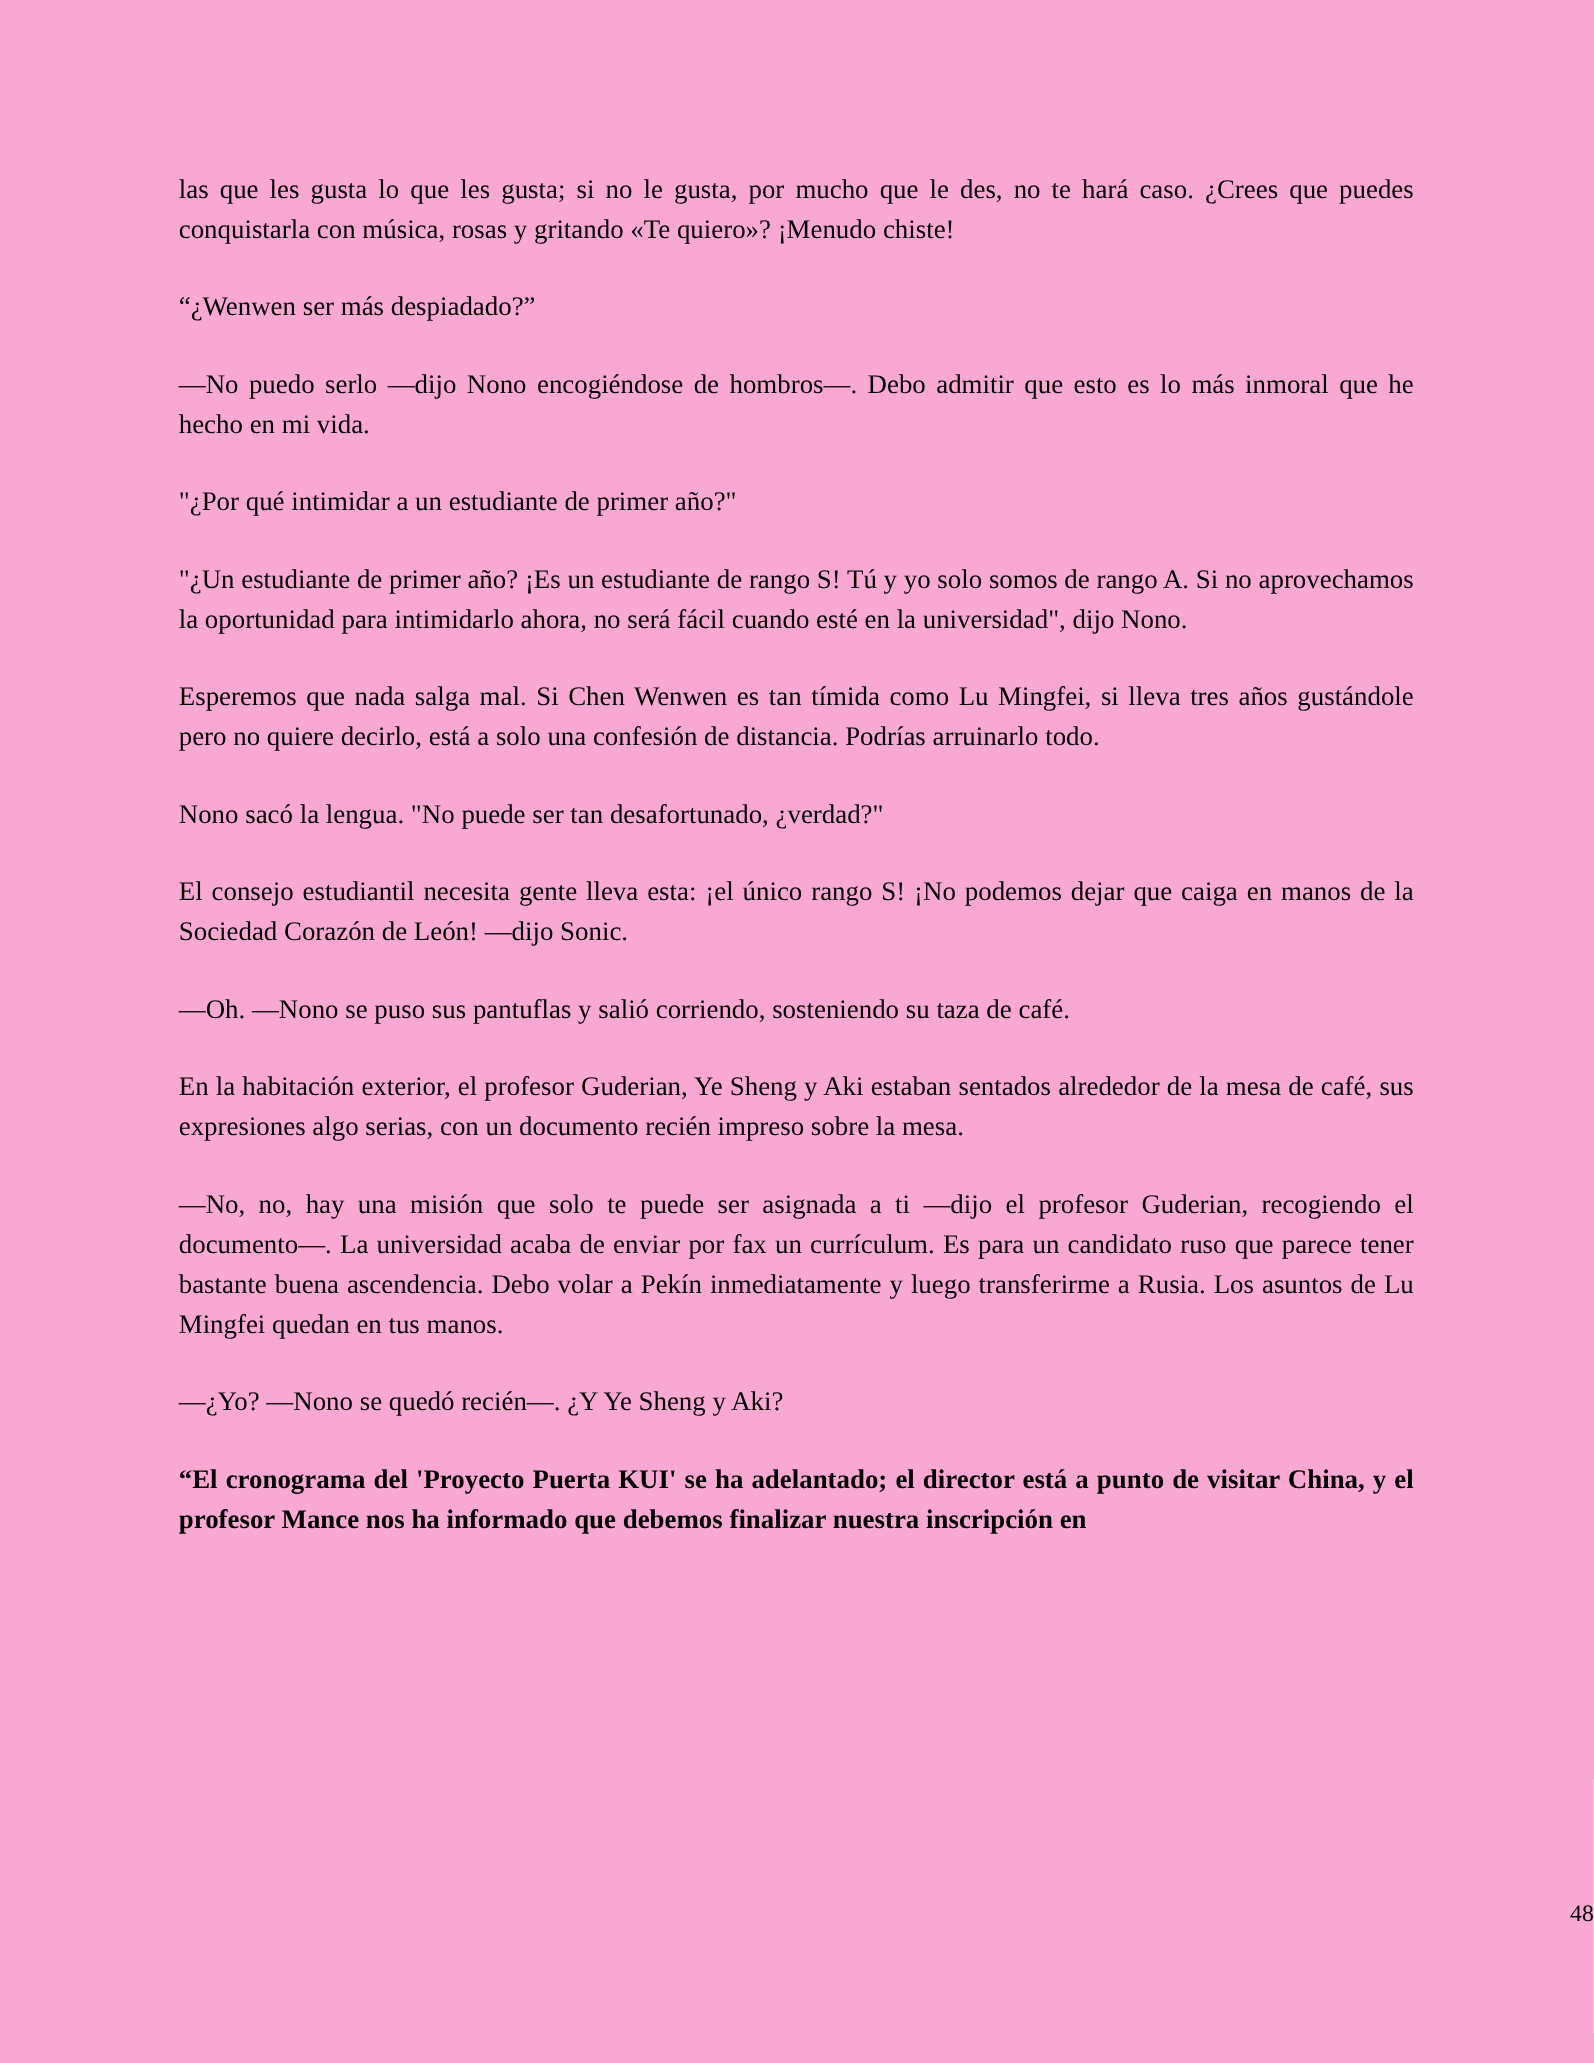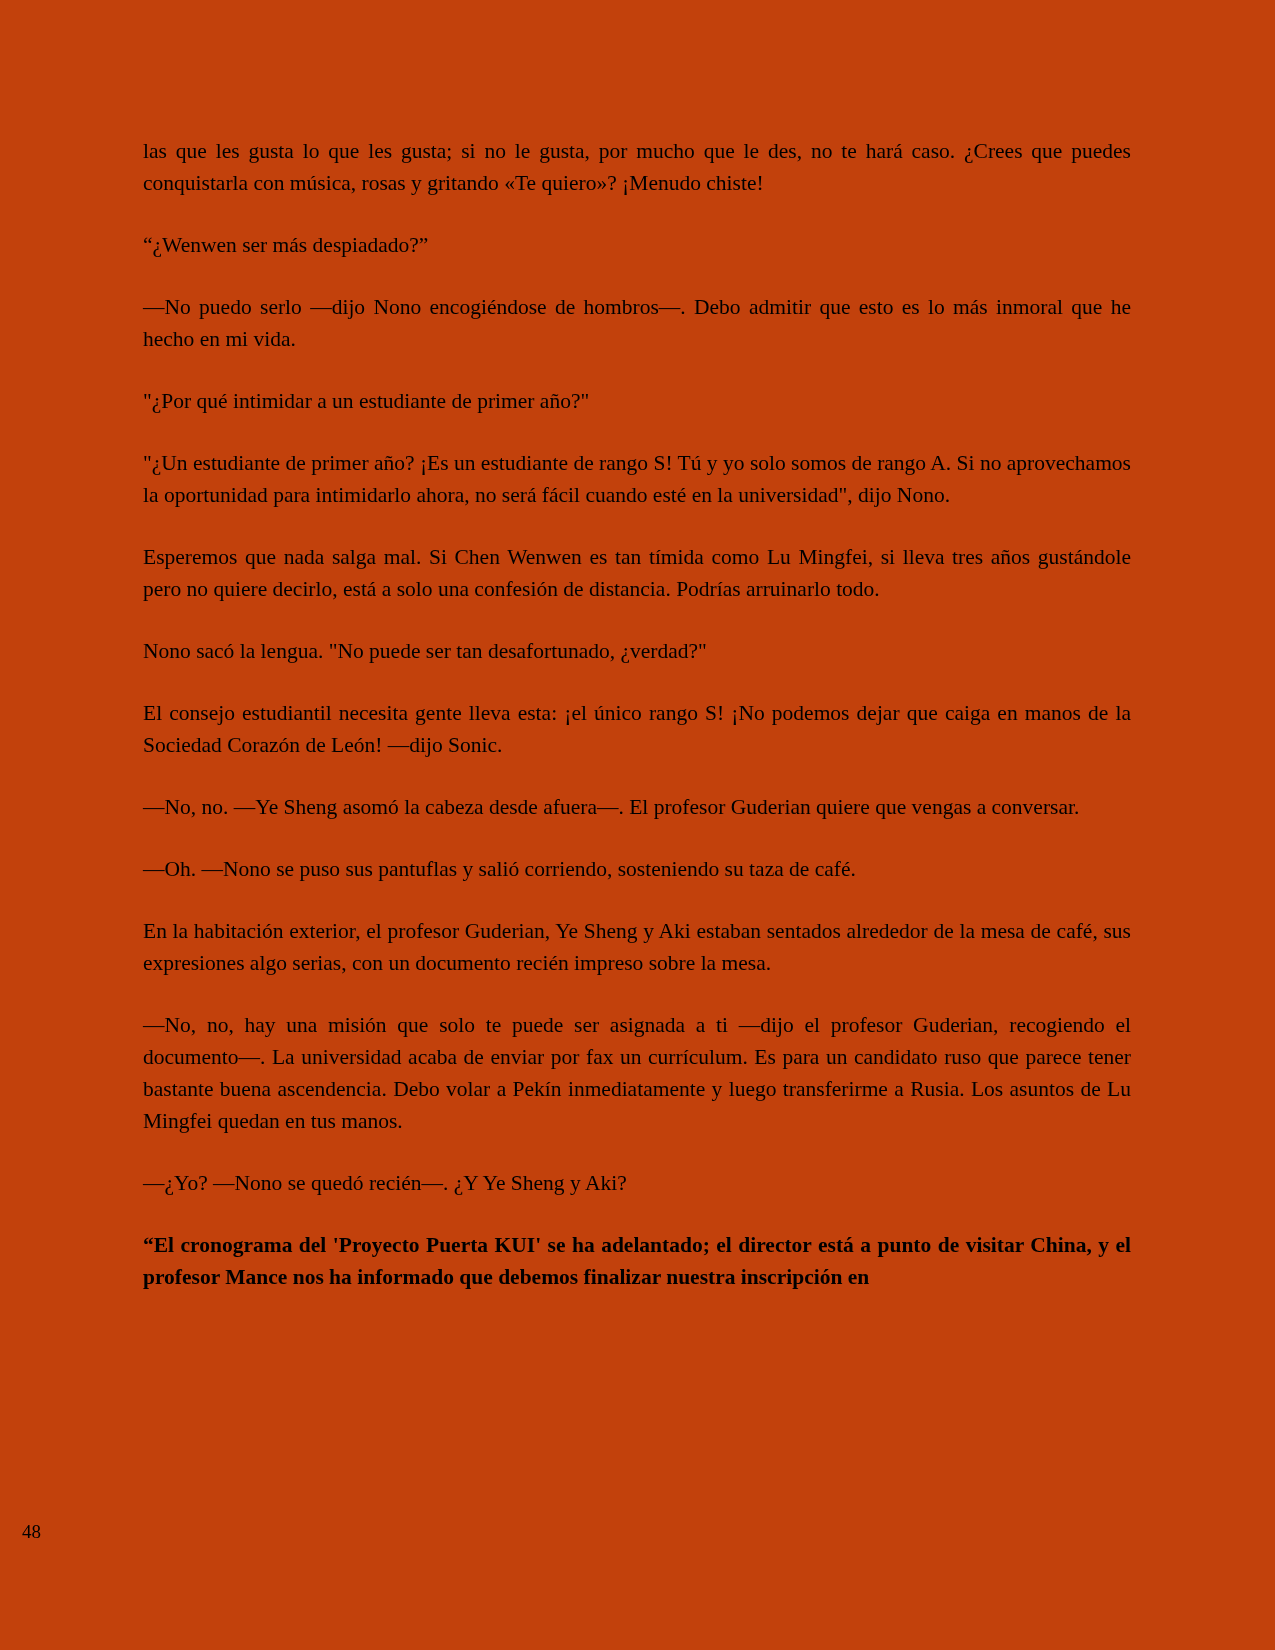--- a/index.html
+++ b/index.html
@@ -12,21 +12,21 @@
     height: 1650px;
     font-family: "Liberation Serif", "DejaVu Serif", serif;
     color: #000000;
     -webkit-font-smoothing: antialiased;
   }
   .page {
     position: relative;
     width: 1275px;
     height: 1650px;
     box-sizing: border-box;
-    background: #c2410c;
+    background: #f9a8d4;
     overflow: hidden;
   }
   .content {
     position: absolute;
     left: 143px;
     top: 135px;
     width: 988px;
   }
   .para {
     font-size: 21.5px;
@@ -39,41 +39,39 @@
   }
   .para:last-child {
     margin-bottom: 0;
     font-weight: bold;
   }
   .page-number {
     position: absolute;
     left: 0;
     right: 0;
     top: 1520px;
-    text-align: left;
+    text-align: right;
     font-size: 19px;
     line-height: 24px;
     color: #000000;
-    margin-left: 22px;
   }
 </style>
 </head>
 <body>
 
 <div class="page">
   <div class="content">
     <p class="para">las que les gusta lo que les gusta; si no le gusta, por mucho que le des, no te hará caso. ¿Crees que puedes conquistarla con música, rosas y gritando «Te quiero»? ¡Menudo chiste!</p>
     <p class="para">“¿Wenwen ser más despiadado?”</p>
     <p class="para">—No puedo serlo —dijo Nono encogiéndose de hombros—. Debo admitir que esto es lo más inmoral que he hecho en mi vida.</p>
     <p class="para">"¿Por qué intimidar a un estudiante de primer año?"</p>
     <p class="para">"¿Un estudiante de primer año? ¡Es un estudiante de rango S! Tú y yo solo somos de rango A. Si no aprovechamos la oportunidad para intimidarlo ahora, no será fácil cuando esté en la universidad", dijo Nono.</p>
     <p class="para">Esperemos que nada salga mal. Si Chen Wenwen es tan tímida como Lu Mingfei, si lleva tres años gustándole pero no quiere decirlo, está a solo una confesión de distancia. Podrías arruinarlo todo.</p>
     <p class="para">Nono sacó la lengua. "No puede ser tan desafortunado, ¿verdad?"</p>
     <p class="para">El consejo estudiantil necesita gente lleva esta: ¡el único rango S! ¡No podemos dejar que caiga en manos de la Sociedad Corazón de León! —dijo Sonic.</p>
-    <p class="para">—No, no. —Ye Sheng asomó la cabeza desde afuera—. El profesor Guderian quiere que vengas a conversar.</p>
     <p class="para">—Oh. —Nono se puso sus pantuflas y salió corriendo, sosteniendo su taza de café.</p>
     <p class="para">En la habitación exterior, el profesor Guderian, Ye Sheng y Aki estaban sentados alrededor de la mesa de café, sus expresiones algo serias, con un documento recién impreso sobre la mesa.</p>
     <p class="para">—No, no, hay una misión que solo te puede ser asignada a ti —dijo el profesor Guderian, recogiendo el documento—. La universidad acaba de enviar por fax un currículum. Es para un candidato ruso que parece tener bastante buena ascendencia. Debo volar a Pekín inmediatamente y luego transferirme a Rusia. Los asuntos de Lu Mingfei quedan en tus manos.</p>
     <p class="para">—¿Yo? —Nono se quedó recién—. ¿Y Ye Sheng y Aki?</p>
     <p class="para">“El cronograma del 'Proyecto Puerta KUI' se ha adelantado; el director está a punto de visitar China, y el profesor Mance nos ha informado que debemos finalizar nuestra inscripción en</p>
   </div>
   <div class="page-number">48</div>
 </div>
 
 </body></html>

